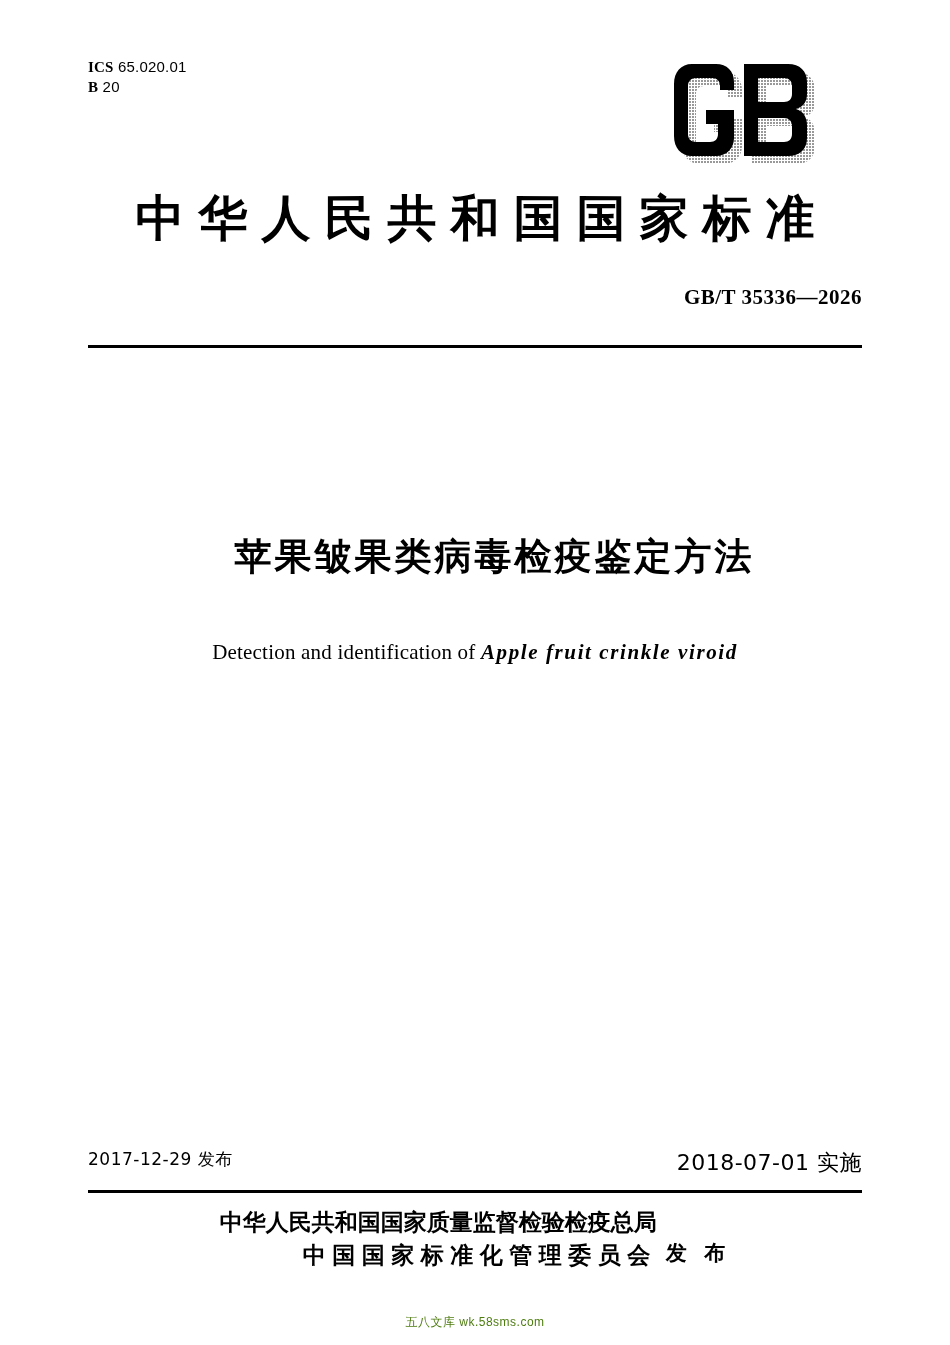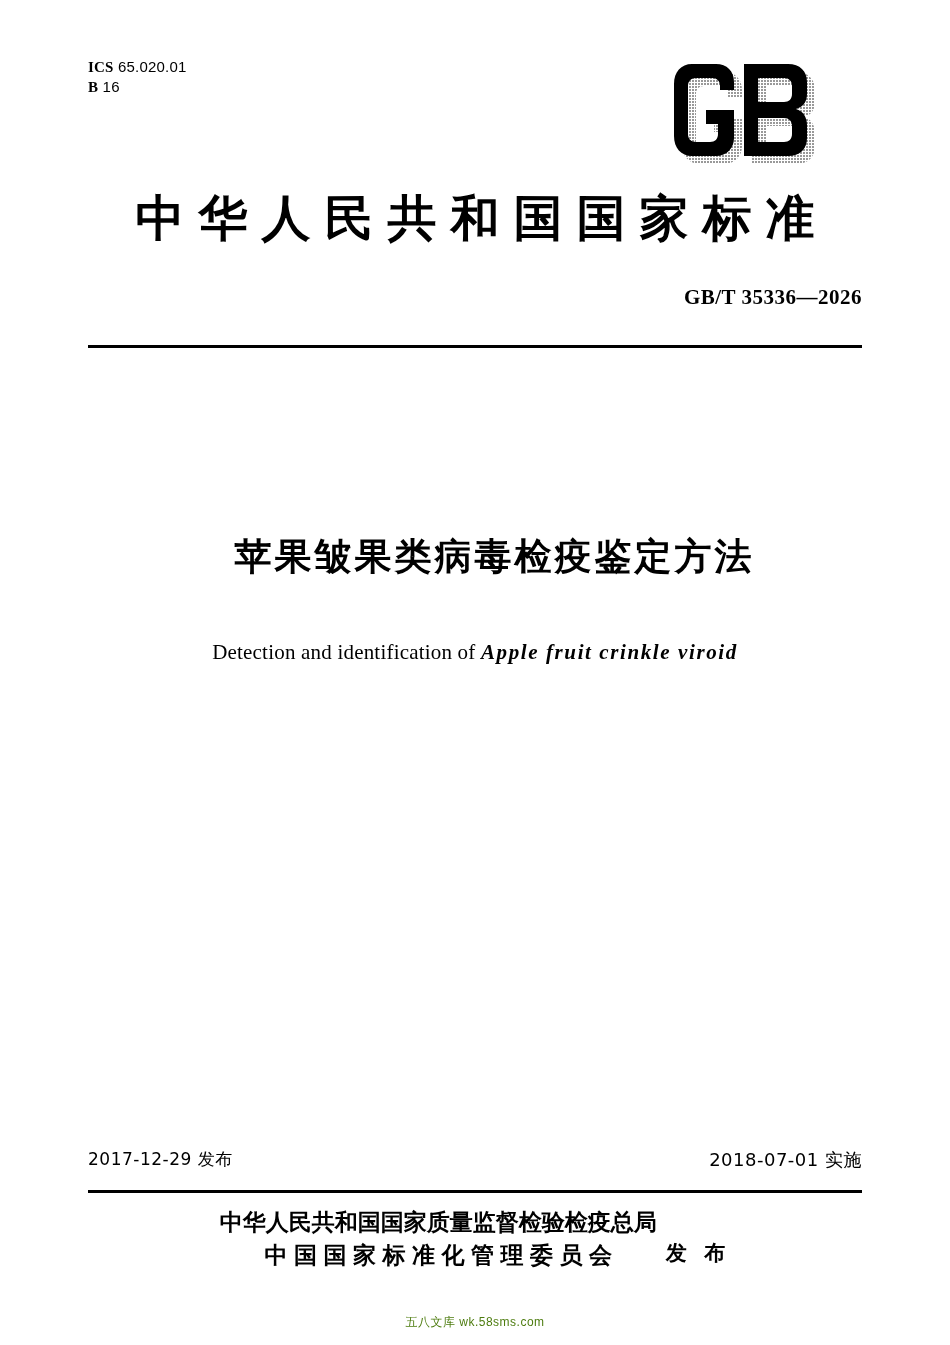--- a/index.html
+++ b/index.html
@@ -133,42 +133,42 @@
     top: 1148px;
     font-family: "DejaVu Sans", "Liberation Sans", sans-serif;
     font-size: 17px;
     letter-spacing: 0.5px;
   }
   .date-effective {
     position: absolute;
     right: 88px;
     top: 1148px;
     font-family: "DejaVu Sans", "Liberation Sans", sans-serif;
-    font-size: 18px;
+    font-size: 22px;
     letter-spacing: 0.5px;
   }
 
   
   .issuer {
     position: absolute;
     left: 0; right: 0;
     top: 1206px;
     display: flex;
     justify-content: center;
     align-items: flex-end;
   }
   .issuer-names {
     text-align: center;
     font-family: "DejaVu Sans", "Liberation Sans", sans-serif;
     font-weight: bold;
     font-size: 23px;
     line-height: 1.42;
   }
   .issuer-line1 { letter-spacing: 0px; text-align: center; }
-  .issuer-line2 { letter-spacing: 6.5px; text-indent: 6.5px; }
+  .issuer-line2 { letter-spacing: 6.5px; text-indent: 6.5px; text-align: right; }
   .issuer-publish {
     font-family: "DejaVu Sans", "Liberation Sans", sans-serif;
     font-weight: bold;
     font-size: 21px;
     letter-spacing: 5px;
     text-indent: 5px;
     margin-left: 4px;
     padding-bottom: 4px;
   }
 
@@ -188,21 +188,21 @@
 
 <div class="page">
 
   <div class="ics-block">
     <div class="ics-line">
       <b>ICS</b>
       <span class="val">65.020.01</span>
     </div>
     <div class="ics-line">
       <b>B</b>
-      <span class="val">16</span>
+      <span class="val">20</span>
     </div>
   </div>
 
   <div class="gb-emblem">
     <svg width="190" height="110" viewBox="0 0 190 110" xmlns="http://www.w3.org/2000/svg">
       <defs>
         <pattern id="dots" width="3" height="3" patternUnits="userSpaceOnUse">
           <rect width="3" height="3" fill="#ffffff"></rect>
           <circle cx="1" cy="1" r="0.75" fill="#000000"></circle>
         </pattern>

